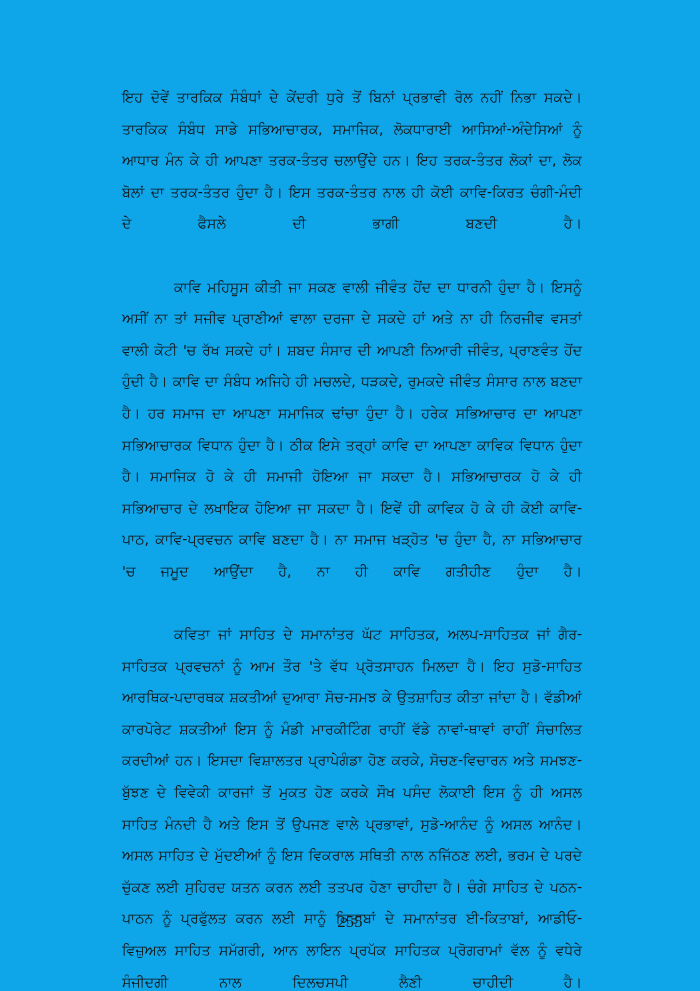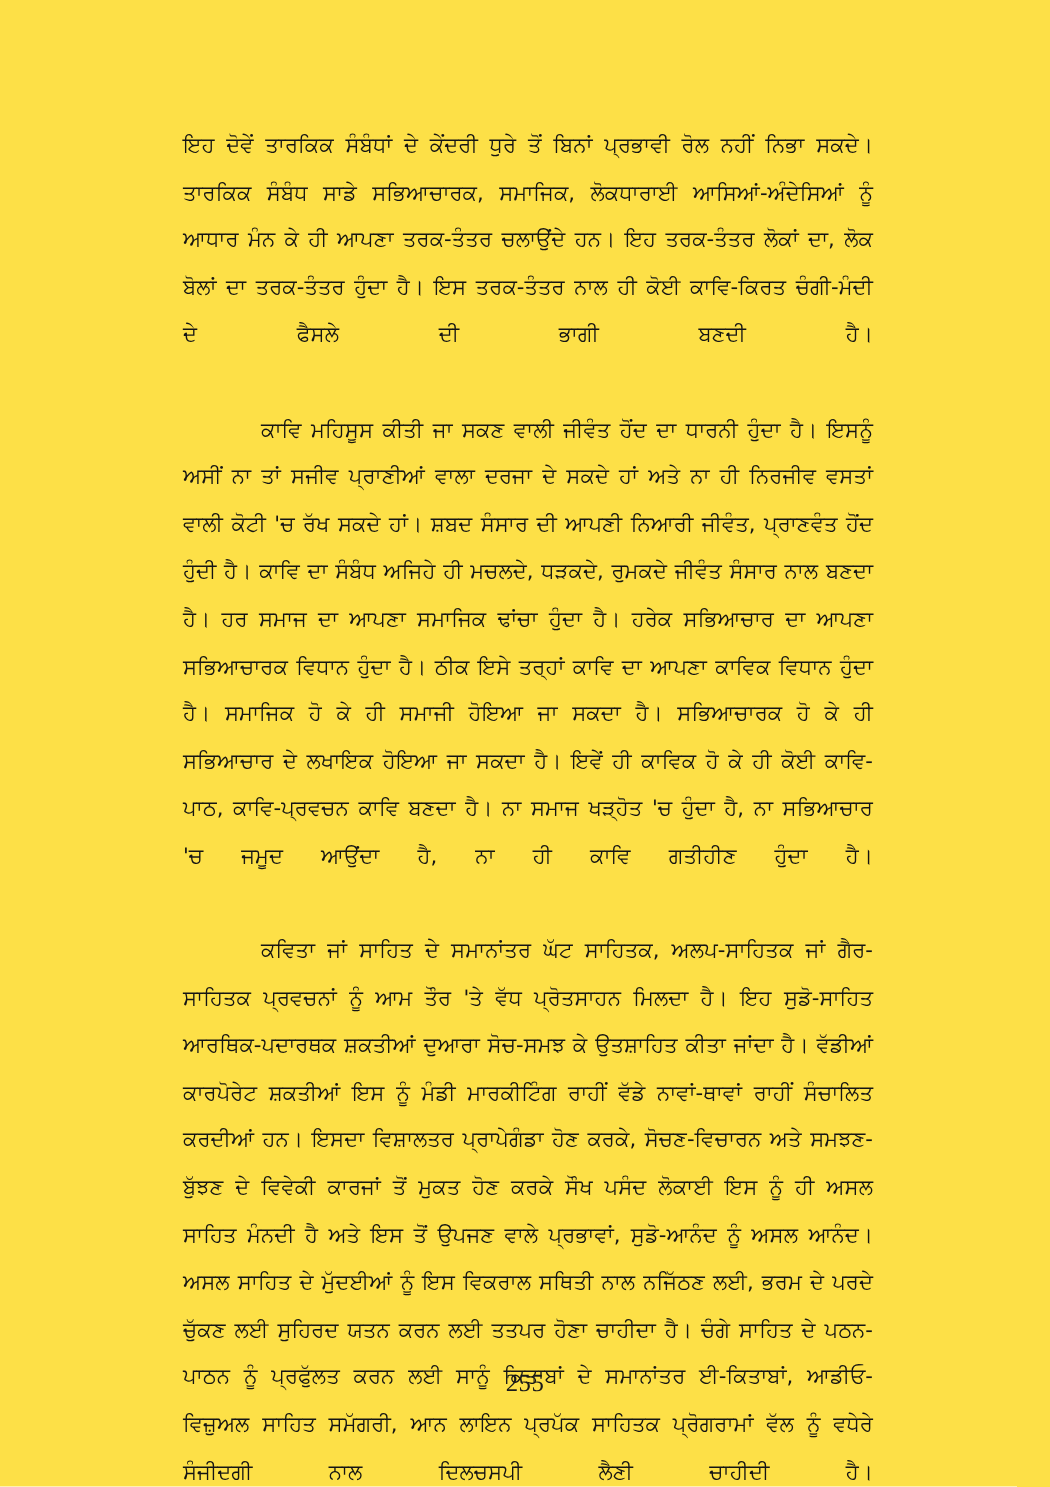--- a/index.html
+++ b/index.html
@@ -13,21 +13,21 @@
     height: 991px;
     overflow: hidden;
     font-family: "DejaVu Sans", sans-serif;
     color: #111111;
   }
 
   .page {
     position: relative;
     width: 700px;
     height: 991px;
-    background: #fde047;
+    background: #0ea5e9;
     box-sizing: border-box;
   }
 
   .text-column {
     position: absolute;
     left: 122px;
     top: 82px;
     width: 460px;
   }
 

